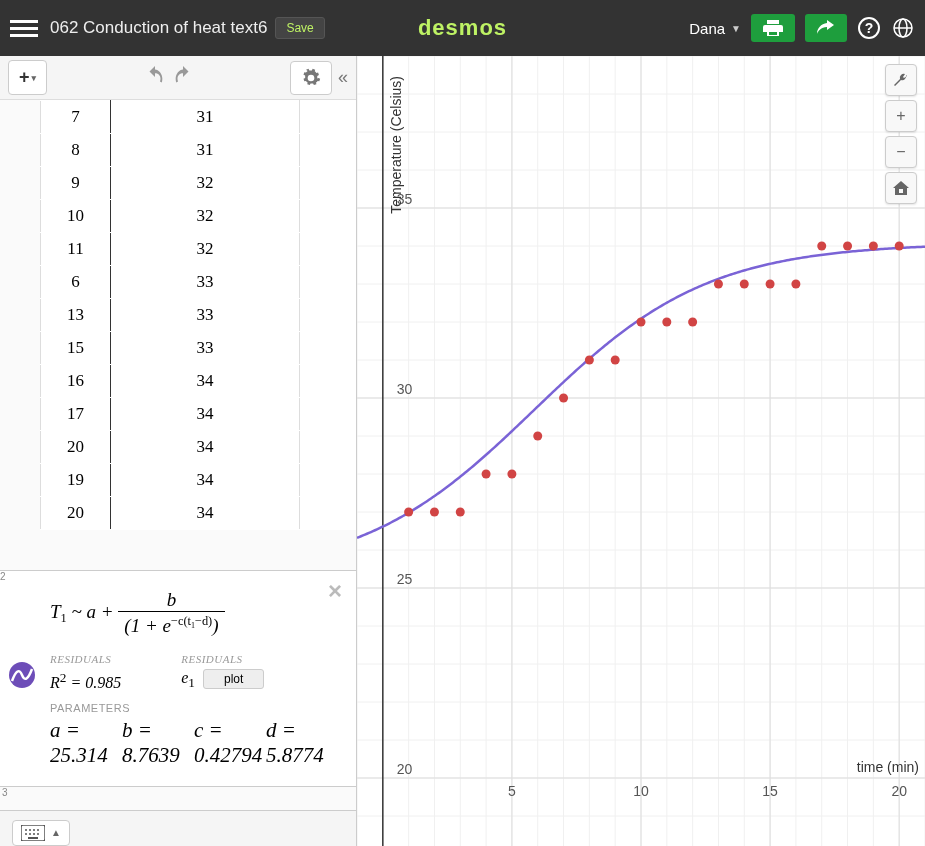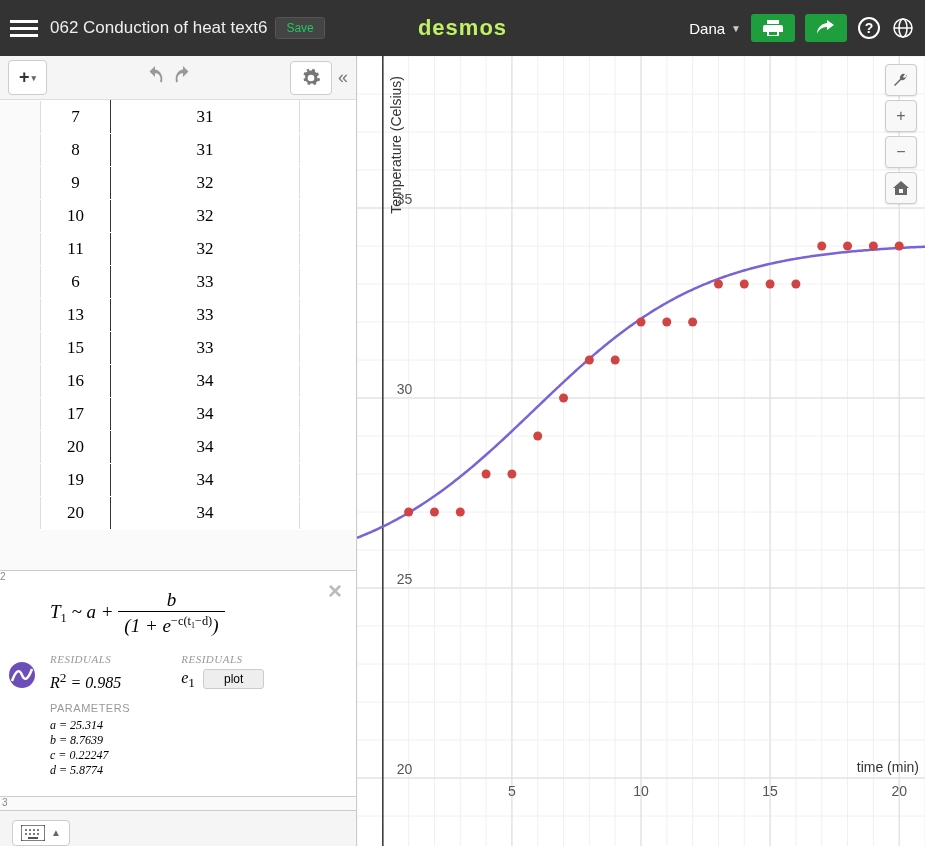--- a/index.html
+++ b/index.html
@@ -3,21 +3,21 @@
 <meta charset="utf-8">
 <style>
   * { box-sizing: border-box; margin: 0; padding: 0; }
   html, body { width: 925px; height: 846px; font-family: Arial, Helvetica, sans-serif; overflow: hidden; background: #fff; }
   
   
   .header { height: 56px; background: #333; display: flex; align-items: center; padding: 0 10px; color: #fff; }
   .hamburger { width: 28px; cursor: pointer; }
   .hamburger div { height: 3px; background: #fff; margin: 4px 0; }
   .doc-title { margin-left: 12px; font-size: 17px; color: #eee; }
-  .save-btn { margin-left: 8px; background: #444; border: 1px solid #555; color: #22c55e; padding: 3px 10px; font-size: 12px; border-radius: 3px; cursor: pointer; }
+  .save-btn { margin-left: 8px; background: #444; border: 1px solid #555; color: #bef264; padding: 3px 10px; font-size: 12px; border-radius: 3px; cursor: pointer; }
   .brand { position: absolute; left: 50%; transform: translateX(-50%); font-size: 22px; color: #bef264; font-weight: bold; letter-spacing: 1px; }
   .header-right { margin-left: auto; display: flex; align-items: center; gap: 10px; }
   .user-name { font-size: 15px; }
   .user-drop { font-size: 10px; color: #ccc; margin-left: -4px; }
   .btn-green { background: #1e9e3d; border-radius: 3px; padding: 6px 12px; display: flex; align-items: center; justify-content: center; cursor: pointer; }
   .btn-green svg, .header-icon svg { fill: #fff; }
   .header-icon { width: 24px; height: 24px; display:flex; align-items:center; justify-content:center; cursor:pointer; }
   
   
   .main { display: flex; height: calc(846px - 48px); }
@@ -48,21 +48,21 @@
   .reg-close { position:absolute; right:14px; top:6px; font-size:24px; color:#bbb; cursor:pointer; font-weight:bold;}
   .reg-formula { font-family:"Times New Roman", serif; font-size:19px; font-style:italic; margin-bottom:16px; padding-top:4px;}
   .reg-formula .frac { display:inline-block; text-align:center; vertical-align:middle; }
   .reg-formula .frac .num { display:block; border-bottom:1px solid #000; padding:0 6px; }
   .reg-formula .frac .den { display:block; padding:2px 6px 0; }
   .reg-formula sub, .reg-formula sup { font-size:0.65em; font-style:normal; }
   .reg-section-h { font-size:11px; color:#999; letter-spacing:0.5px; margin-bottom:4px; font-weight:400;}
   .reg-row { display:flex; gap:60px; margin-bottom:10px;}
   .reg-col { font-family:"Times New Roman", serif; font-size:16px; font-style:italic;}
   .plot-btn { font-size:12px; background:#eee; border:1px solid #ccc; border-radius:3px; padding:2px 20px; cursor:pointer; font-family:Arial; font-style:normal;}
-  .params { display:grid; grid-template-columns: 1fr; font-family:"Times New Roman", serif; font-size:12px; font-style:italic; row-gap:0;}
+  .params { display:grid; grid-template-columns: 1fr 1fr 1fr 1fr; font-family:"Times New Roman", serif; font-size:21px; font-style:italic; row-gap:16px;}
   
   .keypad-area { height:44px; border-top:1px solid #ccc; display:flex; align-items:center; padding:0 12px; background:#f5f5f5;}
   .keypad-btn { border:1px solid #ccc; border-radius:4px; background:#fff; padding:4px 8px; display:flex; align-items:center; gap:6px; cursor:pointer;}
   .keypad-btn svg { width:24px; height:16px; }
   .kp-arrow { font-size:10px; color:#666; }
   
   
   .graph-panel { flex:1; position:relative; background:#fff; }
   .graph-controls { position:absolute; right:8px; top:8px; display:flex; flex-direction:column; gap:4px; z-index:5;}
   .gc-btn { width:32px; height:32px; border:1px solid #ccc; border-radius:4px; background:#f8f8f8; display:flex; align-items:center; justify-content:center; cursor:pointer; font-size:16px; color:#666; box-shadow:0 1px 2px rgba(0,0,0,0.1);}
@@ -218,21 +218,21 @@
           <div class="reg-col">
             <div class="reg-section-h">RESIDUALS</div>
             <span><i>e</i><sub style="font-style:normal">1</sub></span>
             &nbsp;<button class="plot-btn">plot</button>
           </div>
         </div>
         <div class="reg-section-h">PARAMETERS</div>
         <div class="params">
           <div>a = 25.314</div>
           <div>b = 8.7639</div>
-          <div>c = 0.22247</div>
+          <div>c = 0.42794</div>
           <div>d = 5.8774</div>
         </div>
       </div>
       <div style="position:relative; height:20px; border-top:1px solid #ccc;">
         <span style="position:absolute;left:2px;top:0;font-size:10px;color:#888;">3</span>
       </div>
     </div>
 
     <div class="keypad-area">
       <div class="keypad-btn">

